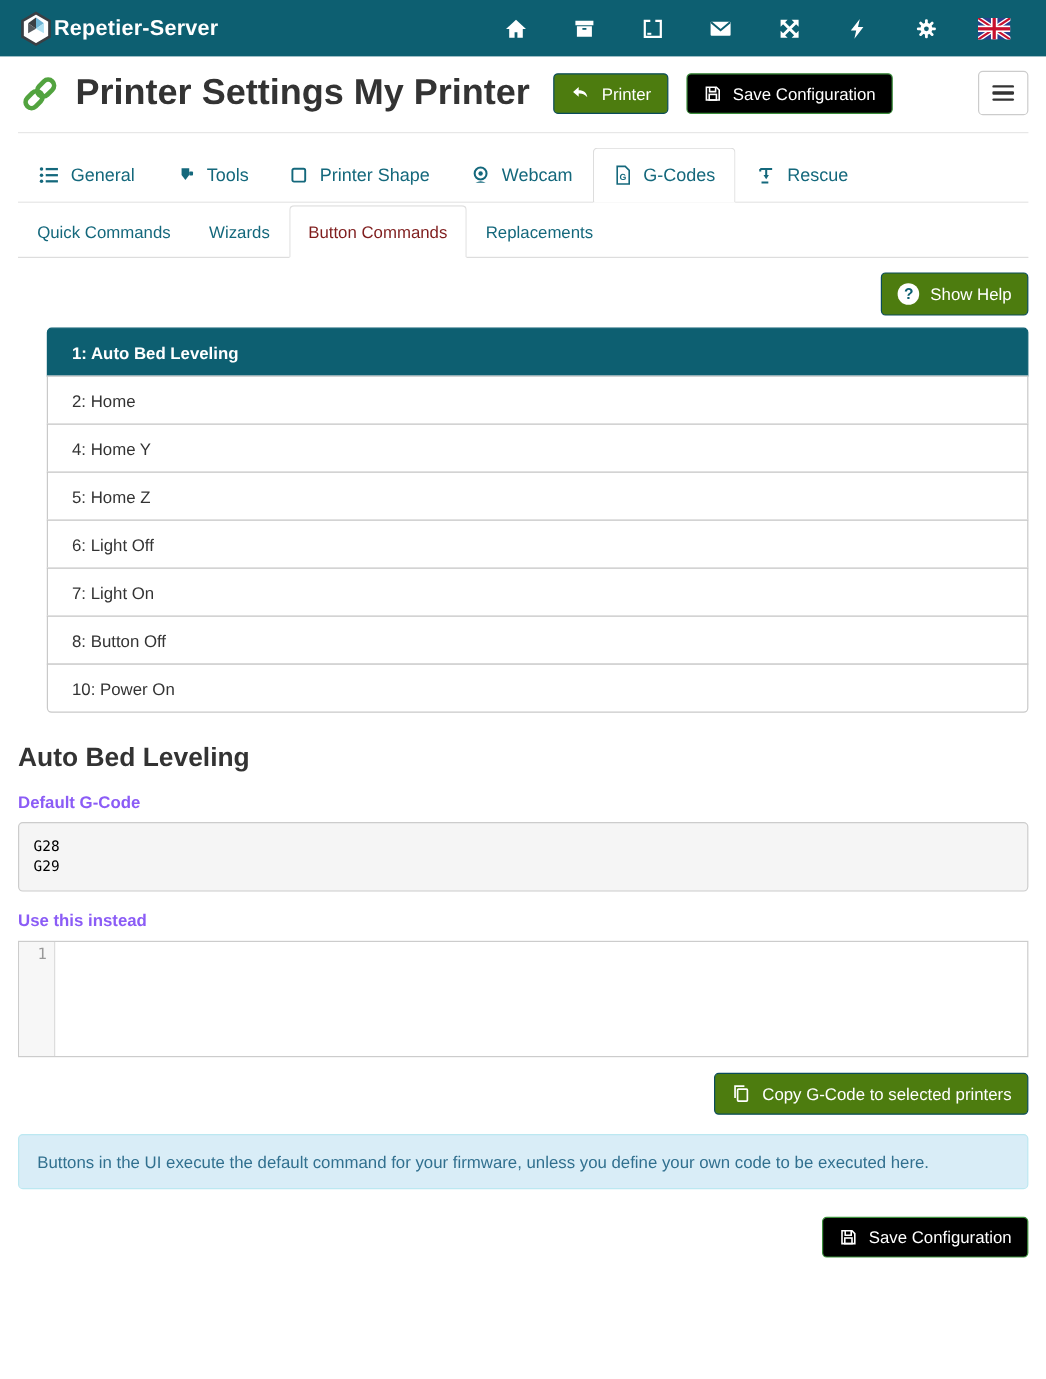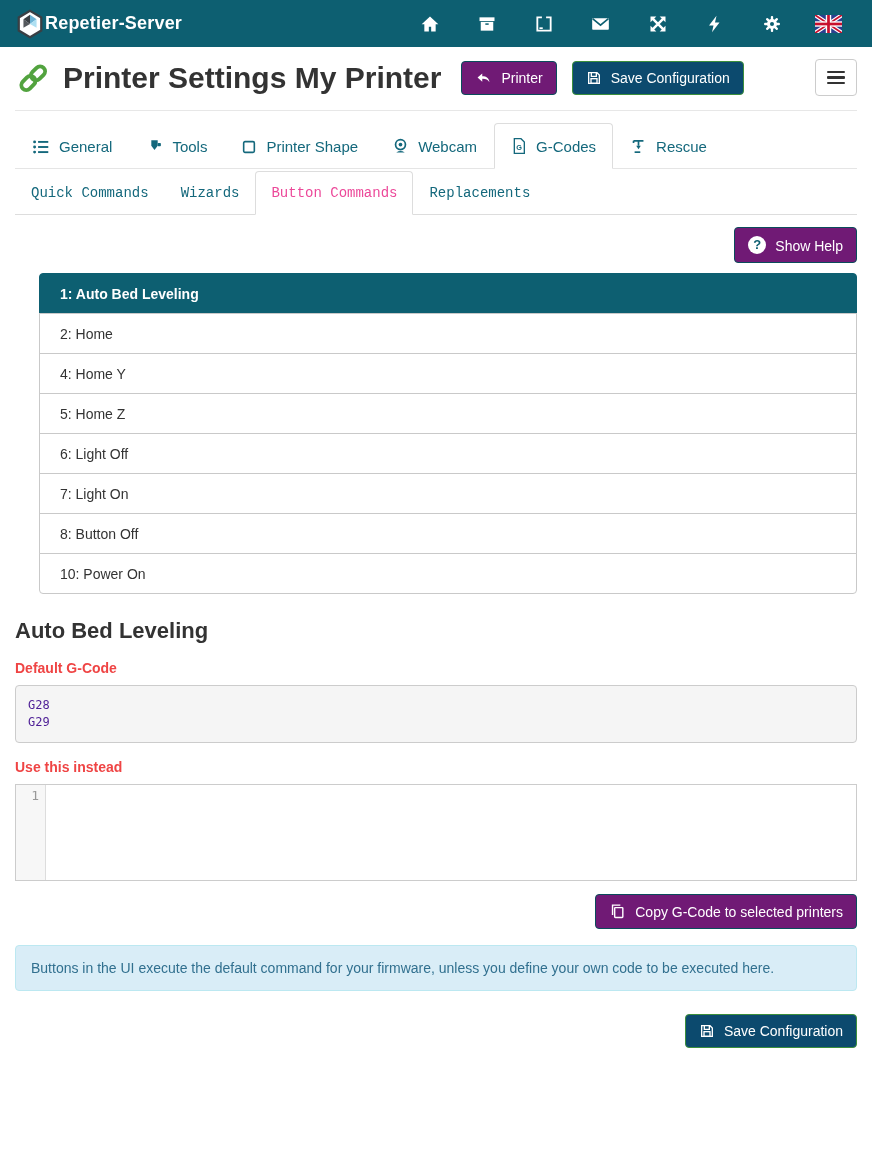--- a/index.html
+++ b/index.html
@@ -17,59 +17,59 @@
 
   
   .page { padding:0 15px; }
   .page-header { display:flex; align-items:center; padding:12px 0 14px 0; border-bottom:1px solid #e7e7e7; }
   .title-link-icon { margin-right:12px; display:flex; }
   .page-title { font-size:30px; font-weight:700; color:#333; }
   .btn { display:inline-flex; align-items:center; gap:9px; border-radius:4px; padding:8px 13px;
          font-size:14px; color:#fff; border:1px solid transparent; cursor:pointer; white-space:nowrap;
          font-family:"Liberation Sans", sans-serif; }
   .btn svg { display:block; }
-  .btn-teal  { background:#701a75; border-color:#0a4c5b;align-items:flex-end; }
-  .btn-green { background:#0c4a6e; border-color:#3c8f3c; }
+  .btn-teal  { background:#4d7c0f; border-color:#0a4c5b; }
+  .btn-green { background:#000000; border-color:#3c8f3c; }
   .hdr-printer { margin-left:20px; }
   .hdr-save { margin-left:15px; }
   .hamburger { margin-left:auto; width:42px; height:37px; background:#fff; border:1px solid #ccc; border-radius:4px;
                display:flex; flex-direction:column; justify-content:center; align-items:center; gap:3px; cursor:pointer; }
   .hamburger .bar { width:18px; height:2.6px; background:#333; border-radius:1px; }
 
   
-  .tabs-row { display:flex; align-items:flex-end; margin-top:12px; border-bottom:1px solid #e5e5e5; }
+  .tabs-row { display:flex; margin-top:12px; border-bottom:1px solid #e5e5e5; }
   .tab { display:flex; align-items:center; gap:9px; padding:13px 16px; color:#14687c; font-size:15px;
          cursor:pointer; border:1px solid transparent; margin-bottom:-1px; border-radius:4px 4px 0 0; }
   .tab svg { display:block; }
   .tab.active { border-color:#ddd; border-bottom-color:#fff; background:#fff; }
 
   
-  .subtabs-row { display:flex; align-items:flex-end; border-bottom:1px solid #ddd; margin-top:2px;font-family:Liberation Mono, monospace; }
+  .subtabs-row { display:flex; align-items:flex-end; border-bottom:1px solid #ddd; margin-top:2px; }
   .subtab { padding:13px 15px; color:#14687c; font-size:14px; cursor:pointer; border:1px solid transparent;
             margin-bottom:-1px; border-radius:4px 4px 0 0; }
-  .subtab.active { color:#ec4899; border-color:#ddd; border-bottom-color:#fff; background:#fff; }
+  .subtab.active { color:#7f1d1d; border-color:#ddd; border-bottom-color:#fff; background:#fff; }
 
   
   .help-row { display:flex; justify-content:flex-end; margin:12px 0 10px 0; }
   .help-circle { width:18px; height:18px; border-radius:50%; background:#fff; color:#0d5f71;
                  font-weight:700; font-size:13px; line-height:18px; text-align:center; }
 
   
   .cmd-list { margin-top:5px;padding-left:24px; }
   .cmd-row { height:41px; display:flex; align-items:center; padding:0 20px; font-size:14px; background:#fff;
              border:1px solid #c9c9c9; margin-top:-1px; cursor:pointer; color:#333; }
   .cmd-row:first-child { margin-top:0; border-radius:4px 4px 0 0; }
   .cmd-row:last-child { border-radius:0 0 4px 4px; }
   .cmd-row.selected { background:#0d5f71; border-color:#0d5f71; color:#fff; font-weight:700; }
 
   
   .section-heading { margin-top:24px; font-size:22px; font-weight:700; color:#333; }
-  .field-label { margin-top:16px; font-size:14px; font-weight:700; color:#ef4444; }
+  .field-label { margin-top:16px; font-size:14px; font-weight:700; color:#8b5cf6; }
   .code-box { margin-top:9px; background:#f5f5f5; border:1px solid #ccc; border-radius:4px; padding:11px 12px;
-              font-family:"DejaVu Sans Mono", monospace; font-size:12px; line-height:17px; color:#4c1d95; white-space:pre; }
+              font-family:"DejaVu Sans Mono", monospace; font-size:12px; line-height:17px; color:#000000; white-space:pre; }
   .editor { margin-top:9px; border:1px solid #ccc; height:97px; display:flex; background:#fff; }
   .editor-gutter { width:30px; background:#f7f7f7; border-right:1px solid #ddd; text-align:right;
                    padding:3px 6px 0 0; color:#999; font-family:"DejaVu Sans Mono", monospace; font-size:13px; }
   .editor-content { flex:1; cursor:text; }
 
   .copy-row { display:flex; justify-content:flex-end; margin-top:13px; }
   .alert-info { margin-top:16px; background:#d9edf7; border:1px solid #bce8f1; border-radius:4px;
                 color:#31708f; font-size:14px; padding:14px 15px; }
   .bottom-save-row { display:flex; justify-content:flex-end; margin-top:23px; padding-bottom:30px; }
 </style>

